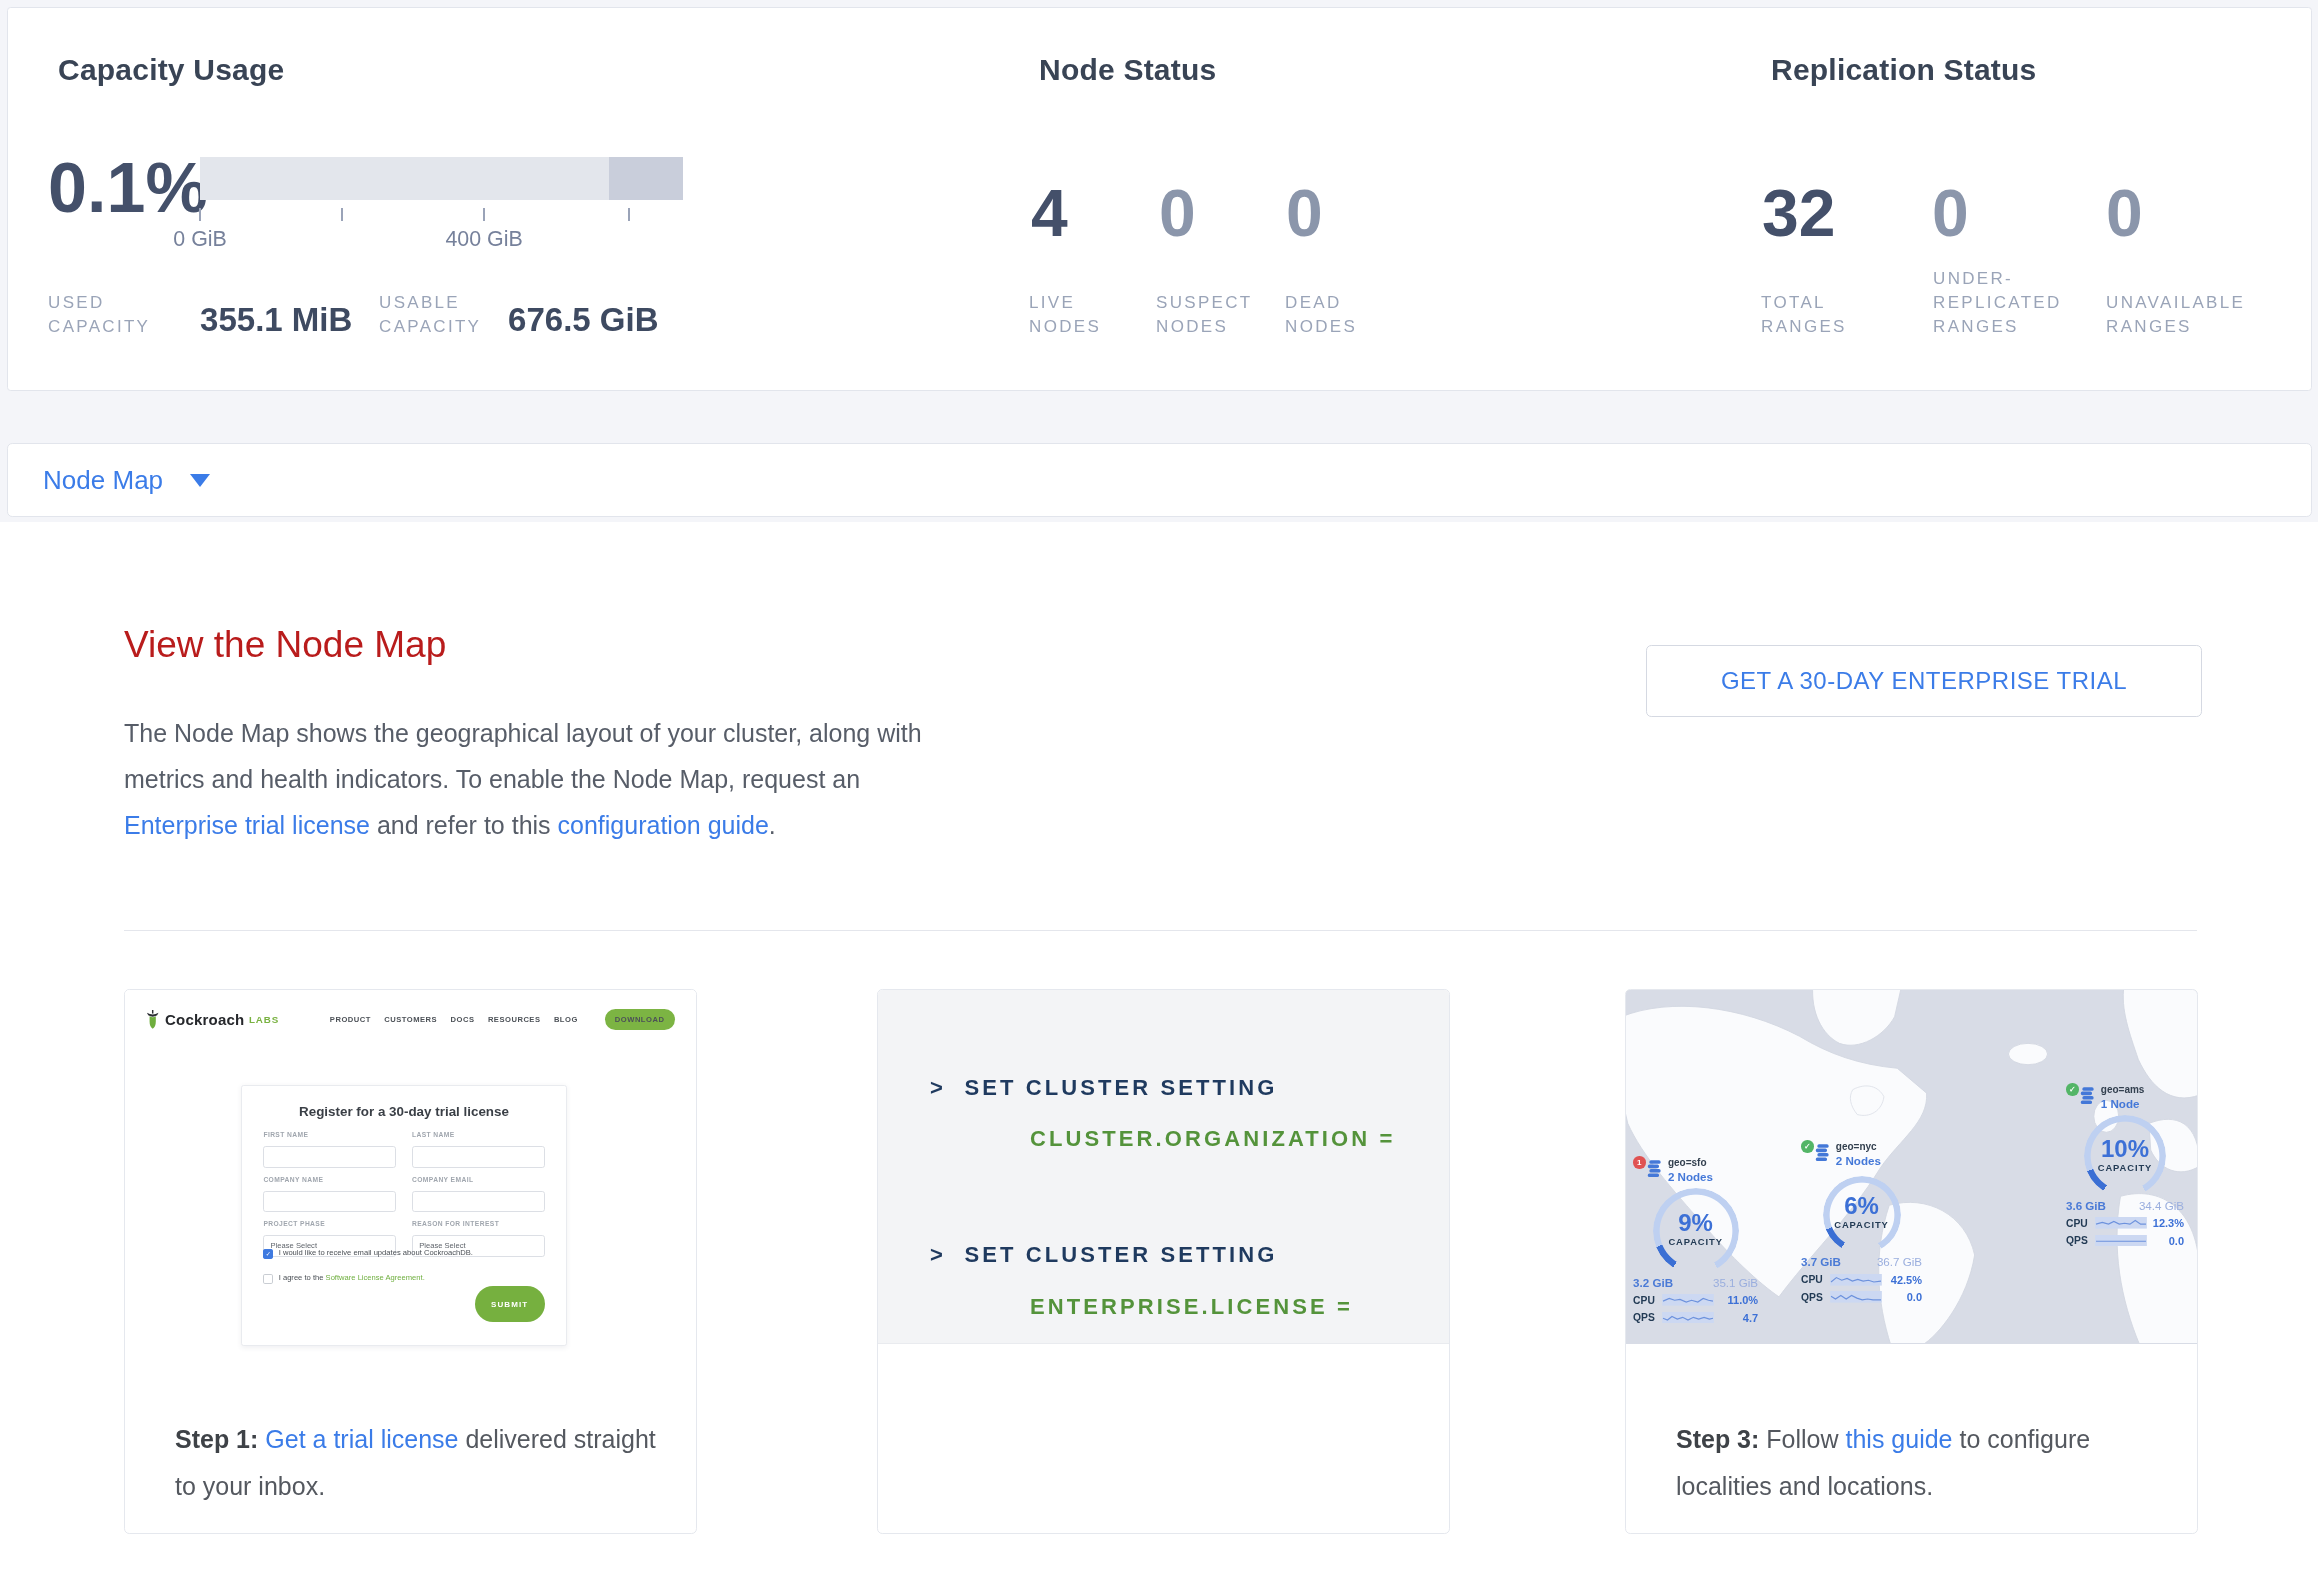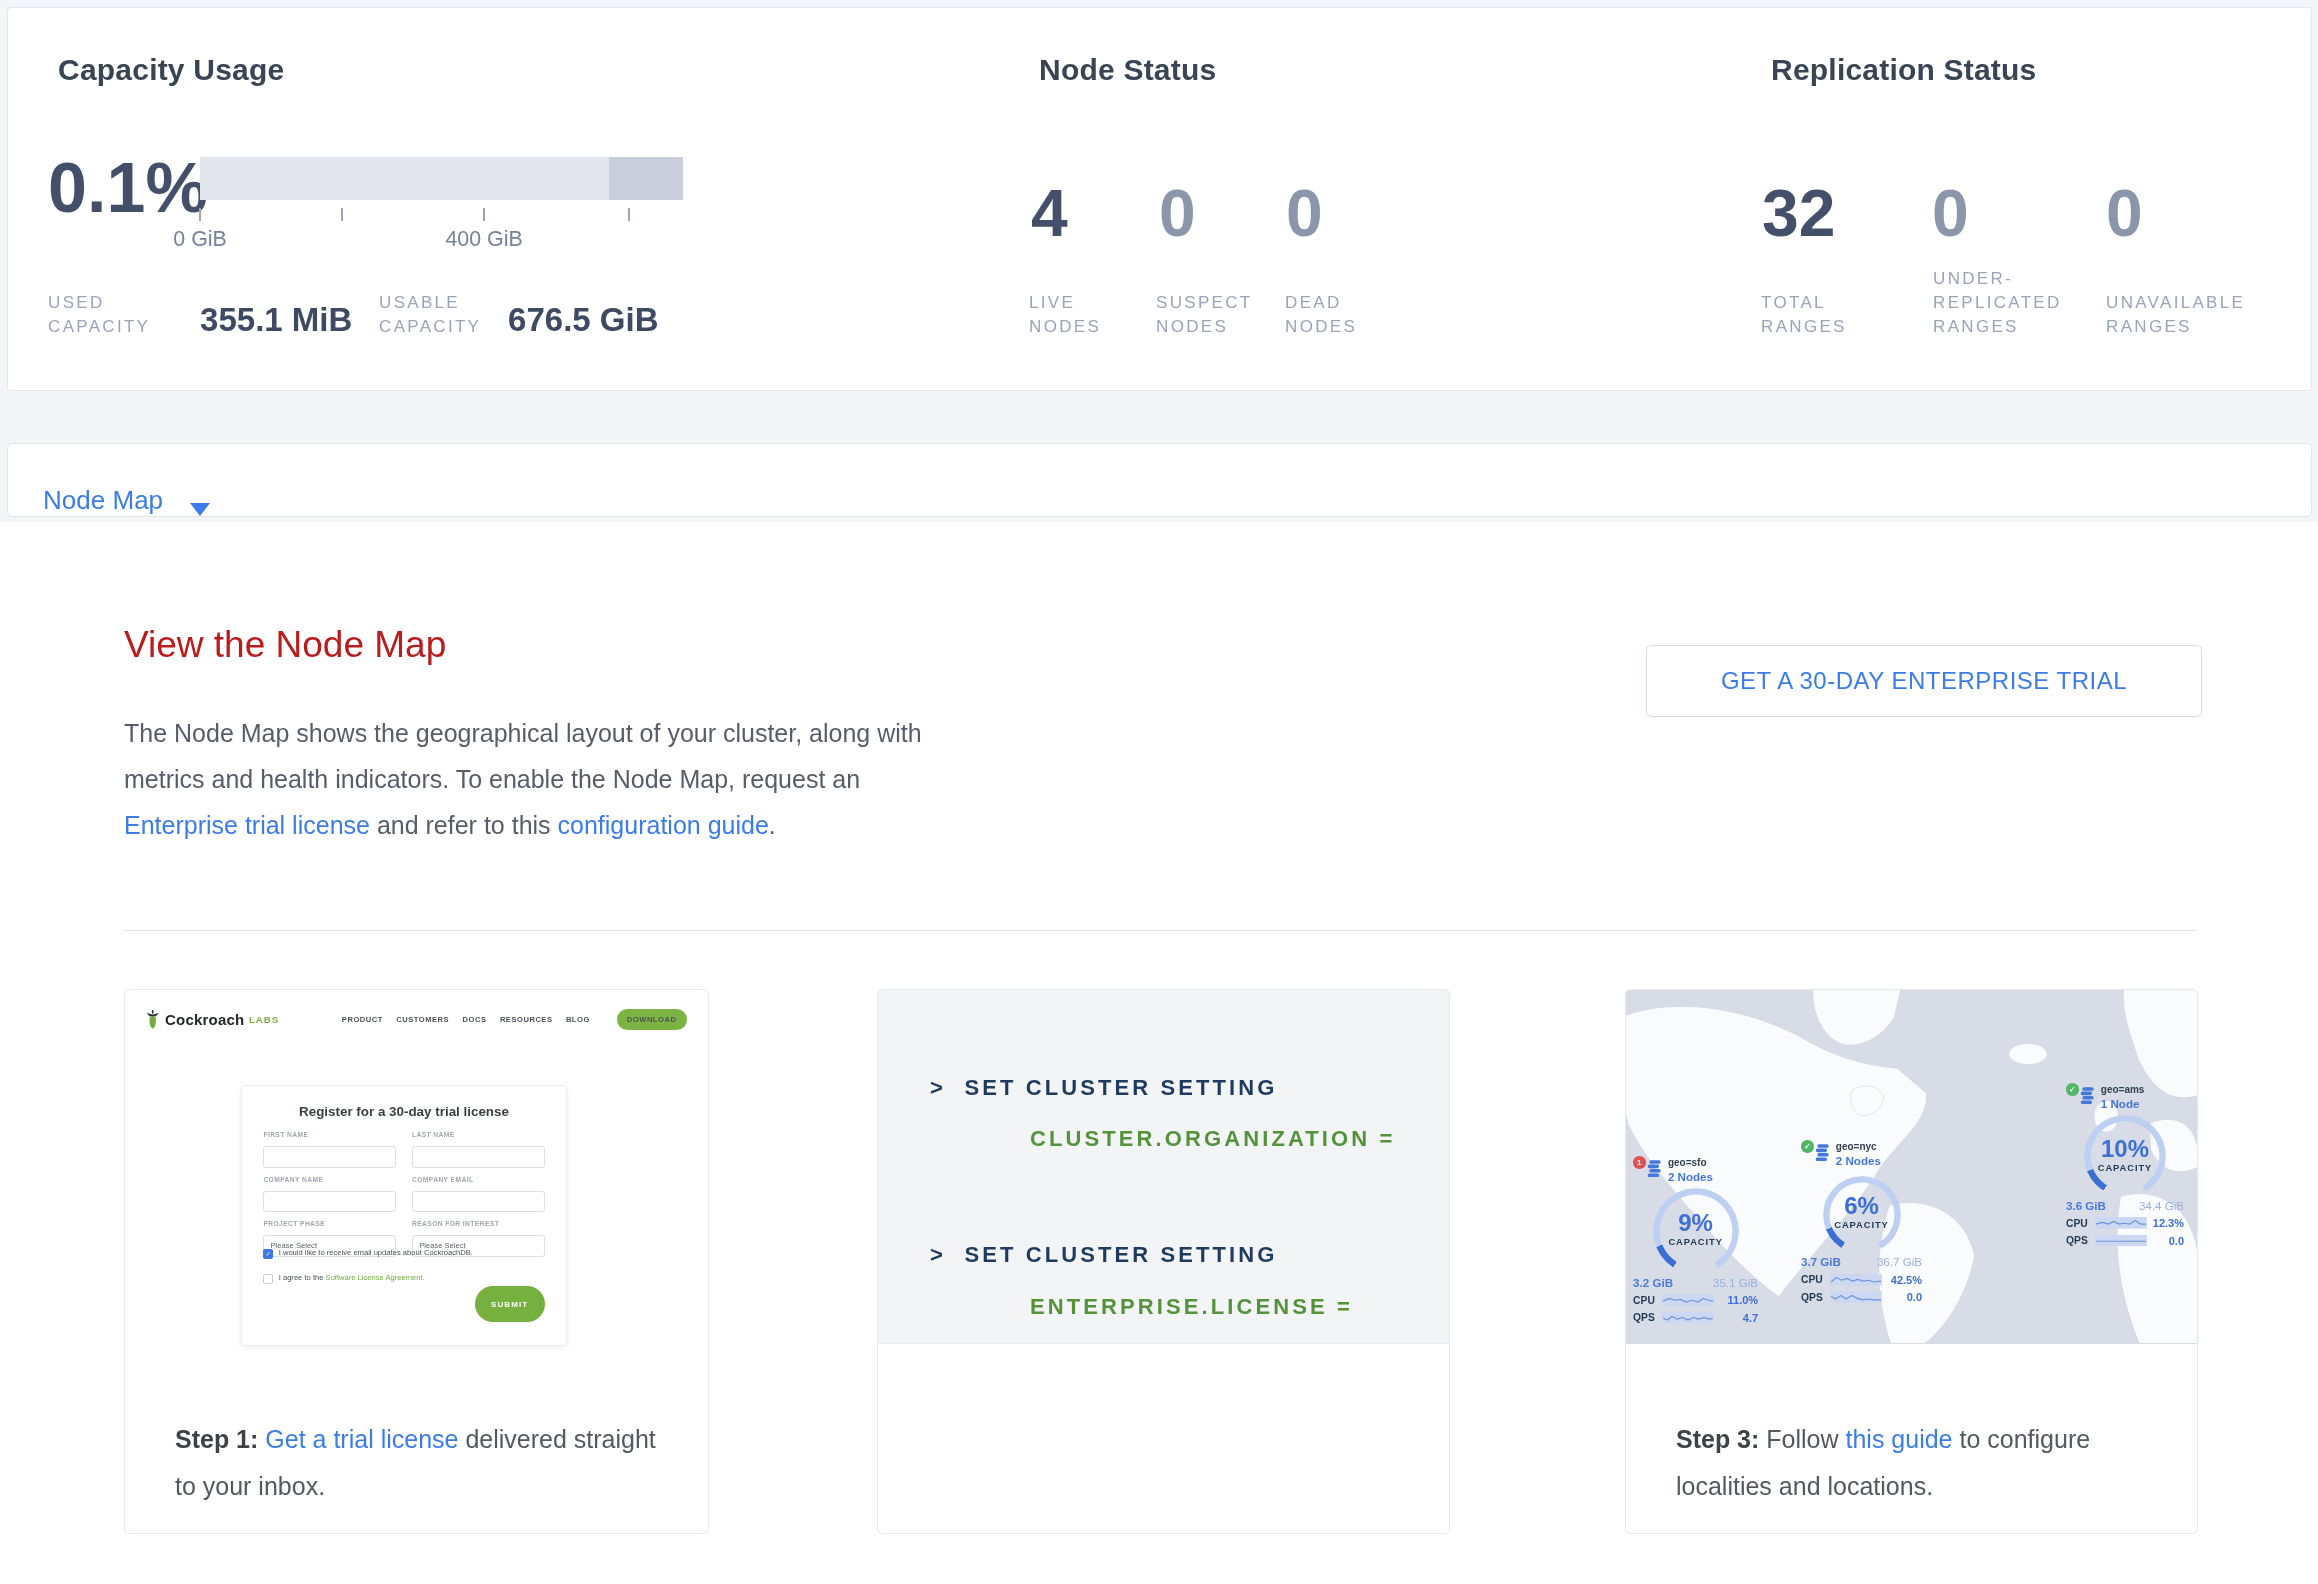--- a/index.html
+++ b/index.html
@@ -25,38 +25,38 @@
   .tick-label{position:absolute;top:219px;transform:translateX(-50%);font-size:21.4px;color:#76819b;}
 
   .stat-label{position:absolute;font-size:17px;line-height:24px;letter-spacing:2.3px;color:#9aa4b8;font-weight:400;}
   .stat-label.l2{top:283px;} .stat-label.l3{top:259px;}
   .stat-value{position:absolute;top:292px;font-size:33px;line-height:39px;font-weight:700;color:#3e4a61;}
   .stat-num{position:absolute;top:169px;font-size:66px;line-height:73px;font-weight:700;color:#44506a;}
   .stat-num.dim{color:#8b96ab;}
 
   
   .nodemap-bar{position:absolute;left:7.1px;top:443px;width:2303px;height:72px;background:#fff;
-    border:0.9px solid #e2e5ec;border-radius:5.3px;display:flex;align-items:flex-end;cursor:pointer;}
+    border:0.9px solid #e2e5ec;border-radius:5.3px;display:flex;align-items:center;cursor:pointer;}
   .nodemap-bar-label{margin-left:35px;font-size:26px;color:#3b7ce8;}
   .caret-down{width:0;height:0;margin-left:27px;border-left:10.7px solid transparent;
     border-right:10.7px solid transparent;border-top:13.4px solid #3b7ce8;}
 
   
   .view-heading{position:absolute;left:124px;top:624px;font-size:37px;font-weight:500;color:#b91c1c;}
   .view-para{position:absolute;left:124px;top:710px;width:820px;font-size:25px;line-height:46px;color:#575d68;}
   .view-para a{color:#3b7ce8;text-decoration:none;cursor:pointer;}
   .trial-btn{position:absolute;left:1646px;top:645px;width:554px;height:70px;background:#fff;
     border:1.8px solid #d5d9e2;border-radius:5.3px;display:flex;align-items:center;justify-content:center;
     font-size:24px;letter-spacing:0.5px;color:#3b7ce8;cursor:pointer;font-weight:400;}
   .divider{position:absolute;left:124px;top:930px;width:2073px;height:0;border-top:0.9px solid #e4e6ec;}
 
   
   .card{position:absolute;top:989px;width:571px;height:543px;background:#fff;
     border:0.9px solid #e5e8ee;border-radius:5.3px;overflow:hidden;}
-  .card1{left:124px;padding-left:12px;} .card2{left:877px;} .card3{left:1625px;}
+  .card1{left:124px;} .card2{left:877px;} .card3{left:1625px;}
   .caption{position:absolute;left:50px;right:36px;top:426px;font-size:25px;line-height:47px;color:#54585f;}
   .caption b{color:#3e4247;font-weight:700;}
   .caption a{color:#3b7ce8;text-decoration:none;cursor:pointer;}
 
   
   .mini{position:absolute;inset:0 0 189px 0;background:#fff;}
   .mini-head{position:absolute;left:21.4px;right:21.4px;top:16px;height:27px;display:flex;align-items:center;}
   .mini-logo{display:flex;align-items:center;}
   .bug{width:13.4px;height:19.6px;margin-right:5.3px;}
   .mini-logo-name{font-size:15px;font-weight:700;color:#26282c;letter-spacing:0.2px;}

